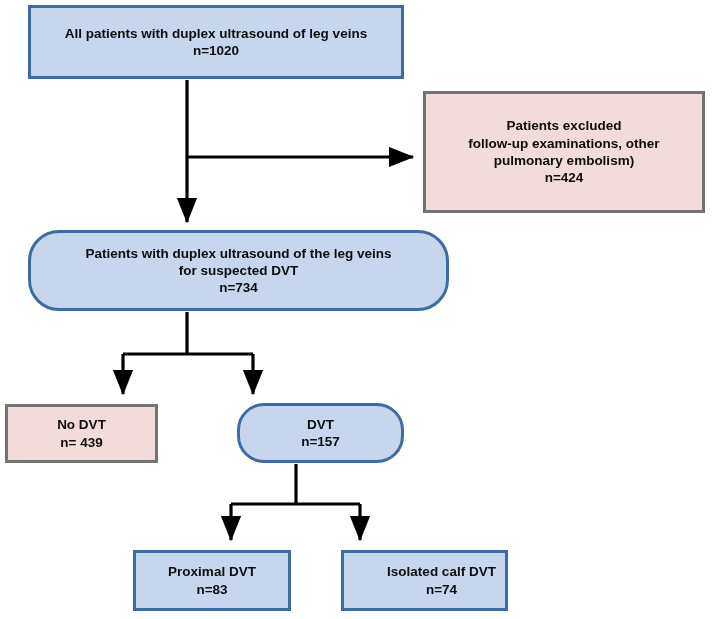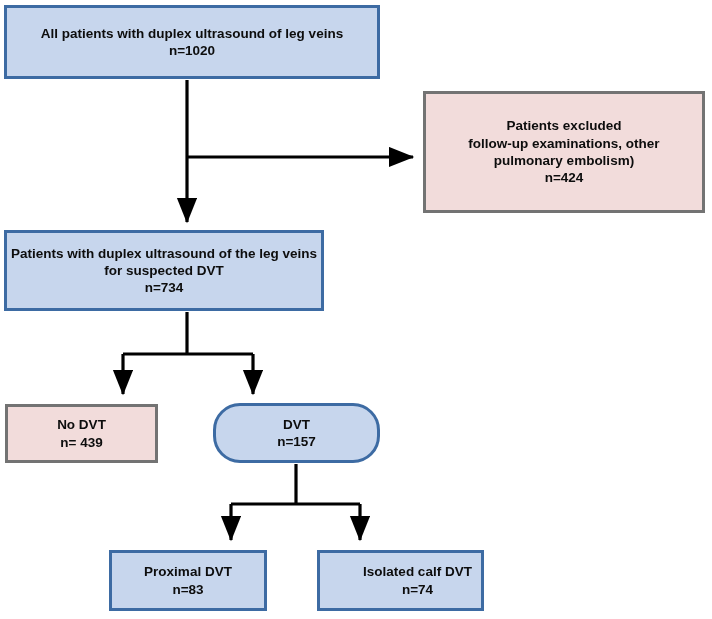--- a/index.html
+++ b/index.html
@@ -25,20 +25,21 @@
     text-align: center;
     font-size: 13.5px;
     font-weight: bold;
     color: #0d0d0d;
     line-height: 1.28;
     padding: 2px 6px;
   }
   .node.blue {
     background: #c7d6ed;
     border: 3px solid #3d6ba3;
+    margin-left: 24px;
   }
   .node.red {
     background: #f2dcdb;
     border: 3px solid #737373;
   }
   .node .line {
     display: block;
     white-space: nowrap;
   }
   .node.wrap .line {
@@ -92,21 +93,21 @@
     <span class="line">n=1020</span>
   </div>
 
   <div class="node red wrap" style="left:423px; top:91px; width:282px; height:122px;">
     <span class="line">Patients excluded</span>
     <span class="line">follow-up examinations, other</span>
     <span class="line">pulmonary embolism)</span>
     <span class="line">n=424</span>
   </div>
 
-  <div class="node blue" style="left:4px; top:230px; width:320px; height:81px;">
+  <div class="node blue" style="left:4px; top:230px; width:421px; height:81px;border-radius:31px;">
     <span class="line">Patients with duplex ultrasound of the leg veins</span>
     <span class="line">for suspected DVT</span>
     <span class="line">n=734</span>
   </div>
 
   <div class="node red" style="left:5px; top:404px; width:153px; height:59px;">
     <span class="line">No DVT</span>
     <span class="line">n= 439</span>
   </div>
 

